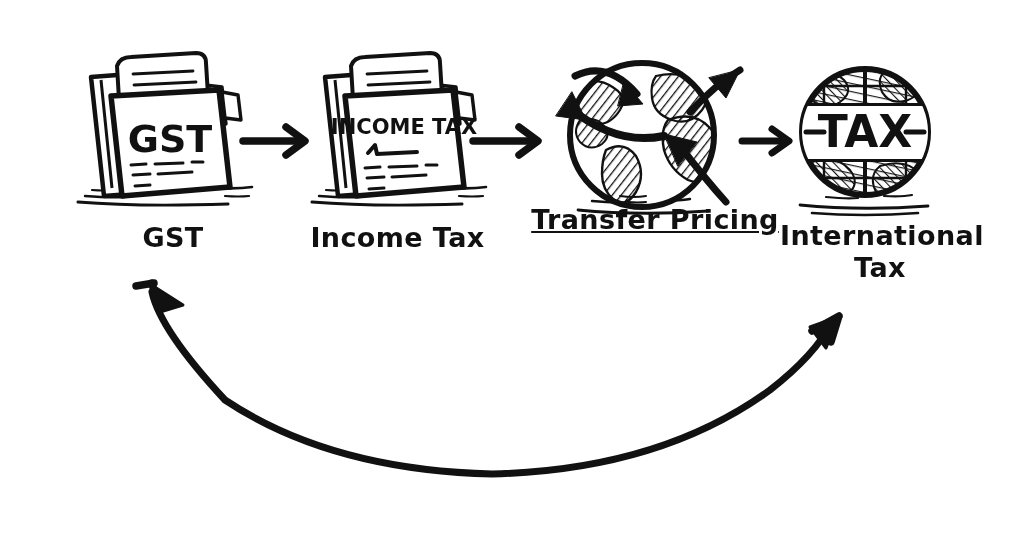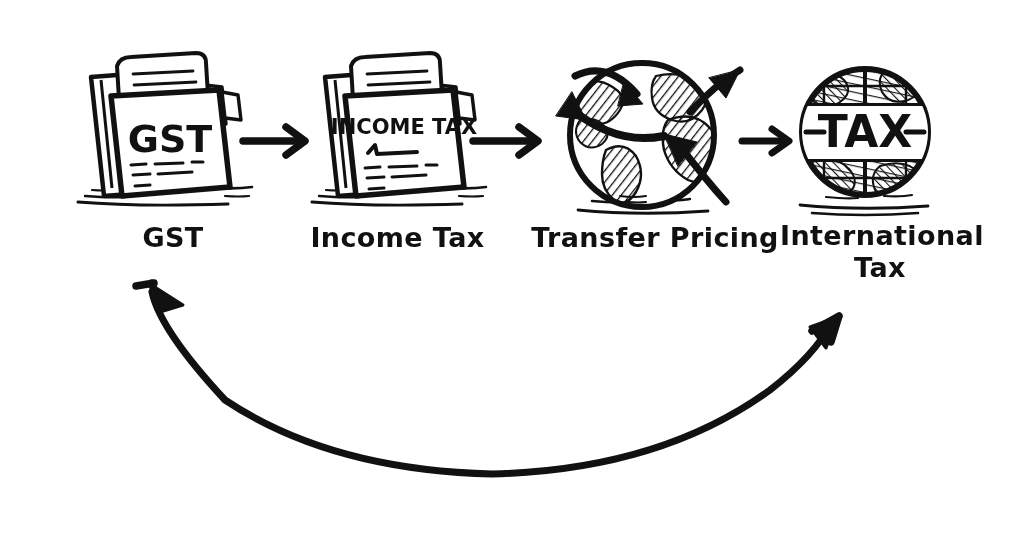--- a/index.html
+++ b/index.html
@@ -34,21 +34,21 @@
     font-weight: 600;
     font-size: 27px;
     line-height: 1.18;
     letter-spacing: 0.4px;
     color: #111111;
     white-space: pre-line;
     user-select: none;
   }
   #label-0 { left: 78px;  top: 222px; width: 190px; }
   #label-1 { left: 290px; top: 222px; width: 215px; }
-  #label-2 { left: 525px; top: 222px; width: 260px; }
+  #label-2 { left: 525px; top: 204px; width: 260px; text-decoration: underline; }
   #label-3 { left: 780px; top: 220px; width: 200px; }
 </style>
 </head>
 <body>
 
 <div id="stage">
 
   <svg viewBox="0 0 1024 536" xmlns="http://www.w3.org/2000/svg">
     <defs>
       <pattern id="hatchA" width="7" height="7" patternTransform="rotate(38)" patternUnits="userSpaceOnUse">

